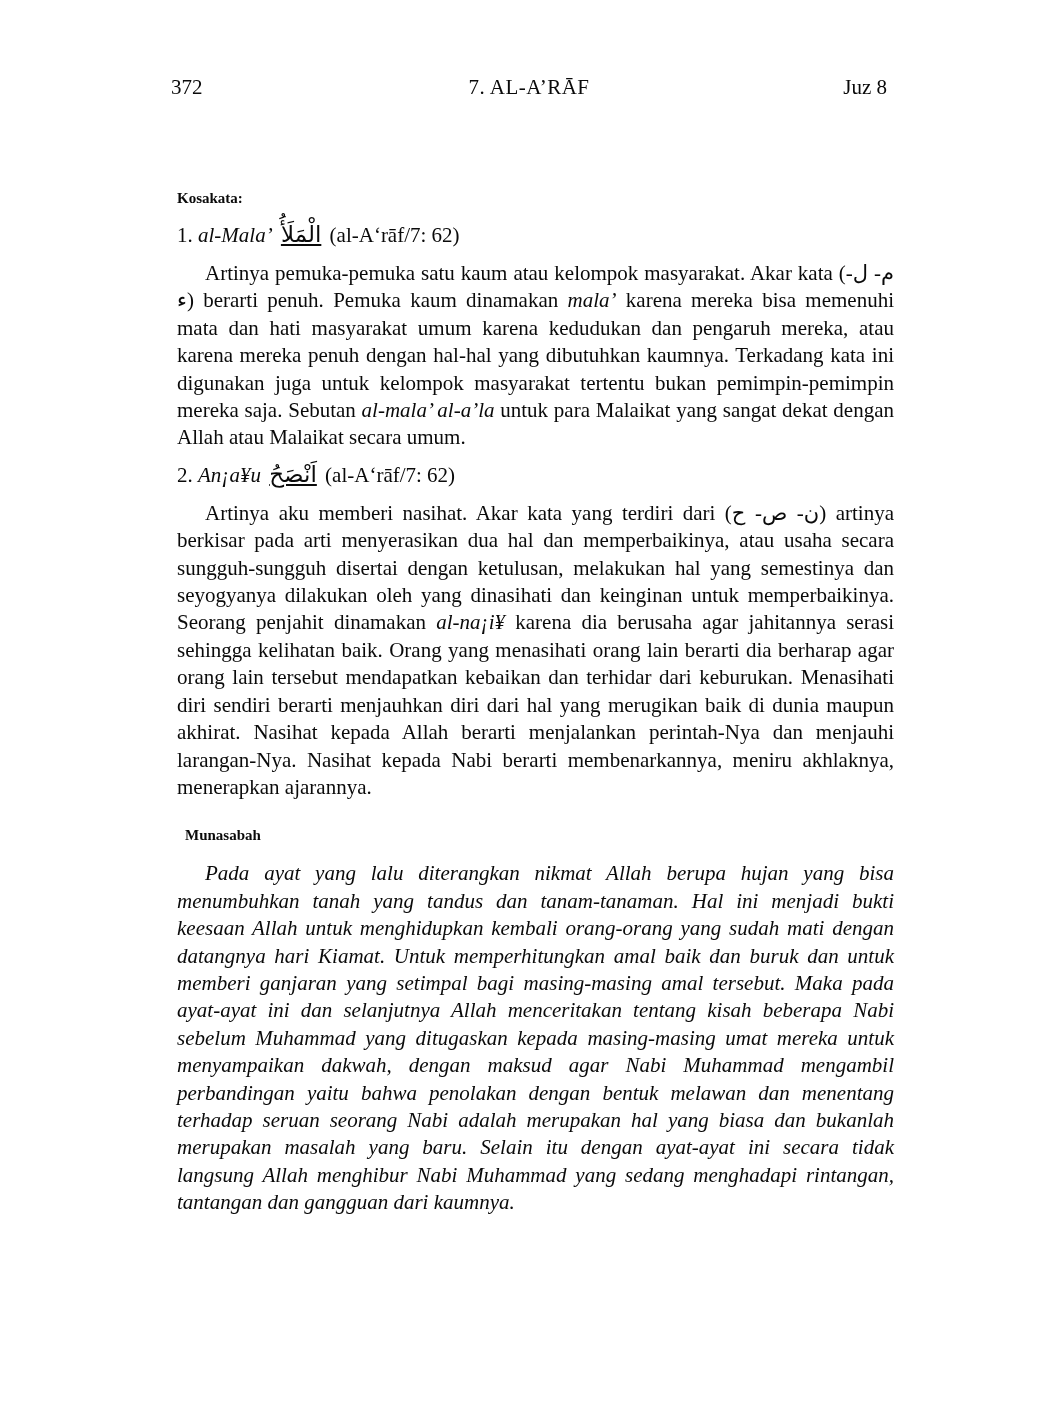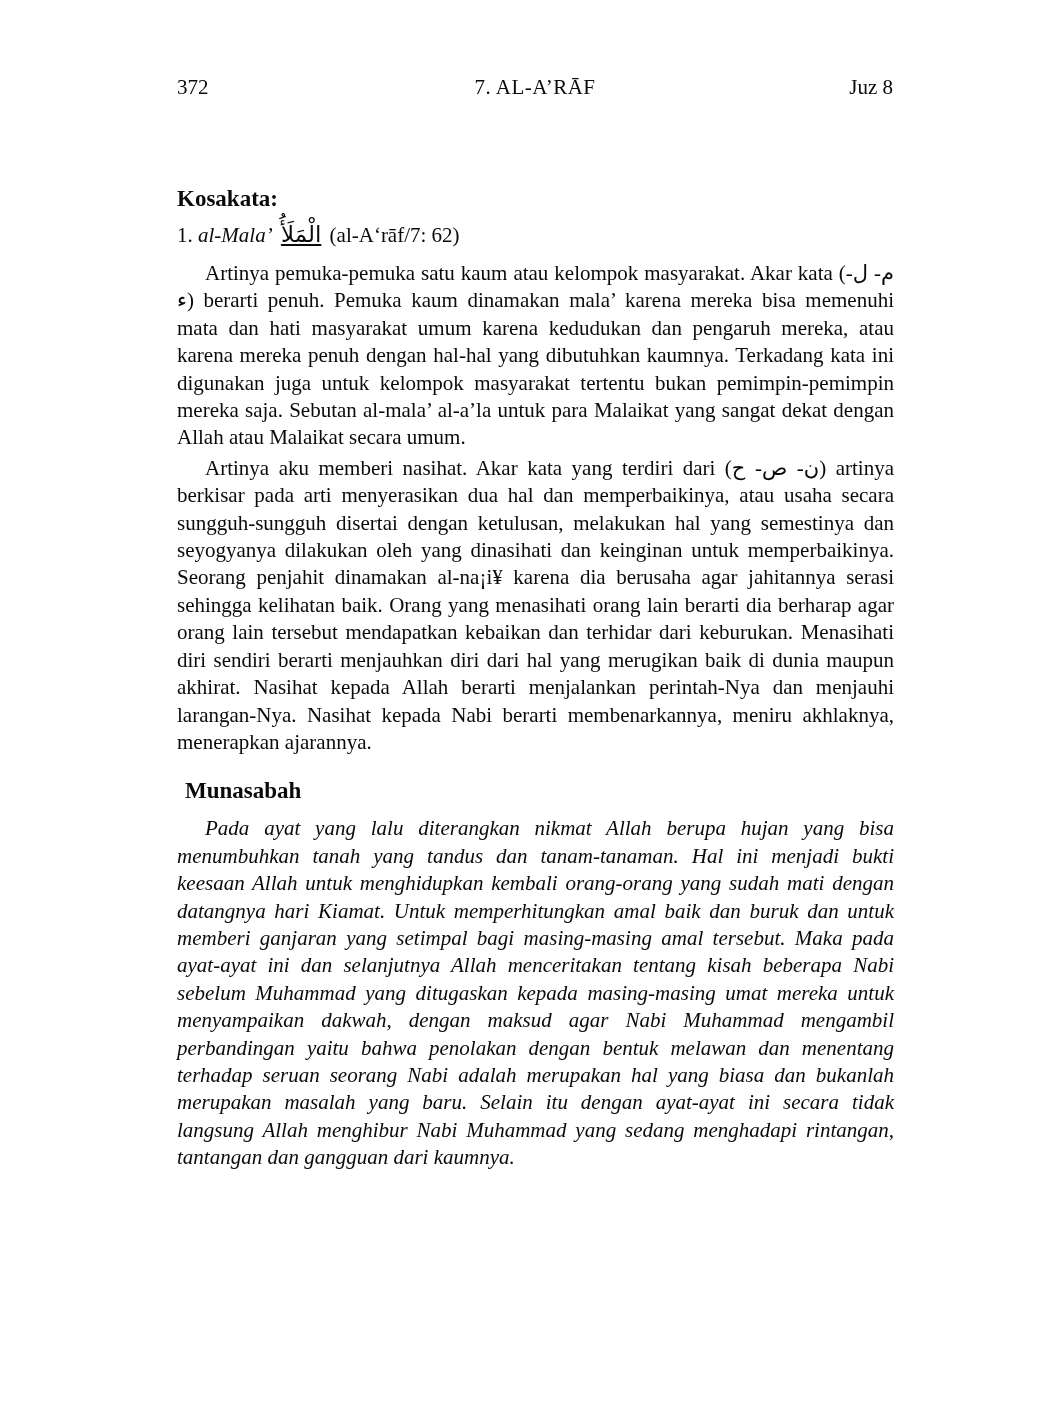--- a/index.html
+++ b/index.html
@@ -11,41 +11,41 @@
     position: relative;
     width: 1063px;
     height: 1417px;
     background: #ffffff;
     color: #0a0a0a;
     font-family: "Liberation Serif", "DejaVu Serif", serif;
     overflow: hidden;
   }
   .running-header {
     position: absolute;
-    left: 177px;
+    left: 171px;
     top: 74px;
     width: 716px;
     display: grid;
     grid-template-columns: 1fr auto 1fr;
     align-items: baseline;
     font-size: 21px;
     line-height: 26px;
   }
   .running-header .hdr-left  { text-align: left; }
   .running-header .hdr-center{ text-align: left; letter-spacing: 0.5px; }
   .running-header .hdr-right { text-align: right; }
 
   .content {
     position: absolute;
     left: 177px;
     top: 185px;
     width: 717px;
   }
   .section-heading {
-    font-size: 23px;
+    font-size: 15px;
     font-weight: bold;
     margin: 0;
     line-height: 27px;
   }
   .item-heading {
     font-size: 21px;
     margin: 4px 0 7px 0;
     line-height: 36px;
   }
   .item-heading .term { font-style: italic; }
@@ -57,21 +57,21 @@
     padding: 0 3px;
     text-decoration: underline;
   }
   .body-par {
     font-size: 21px;
     line-height: 27.4px;
     text-align: justify;
     text-indent: 28px;
     margin: 0 0 3px 0;
   }
-  .it { }
+  .it { font-style: italic; }
   .munasabah-heading {
     margin-top: 21px;
     margin-bottom: 3px;
     margin-left: 8px;
   }
   .munasabah-par { margin-top: 11px; font-style: italic; }
 </style>
 </head>
 <body>
 
@@ -84,20 +84,21 @@
   </div>
 
   <div class="content">
 
     <h2 class="section-heading">Kosakata:</h2>
 
     <p class="item-heading"><span>1.</span> <span class="term">al-Mala’</span> <span class="arabic">الْمَلَأُ</span> <span>(al-A‘rāf/7: 62)</span></p>
 
     <p class="body-par"><span>Artinya pemuka-pemuka satu kaum atau kelompok masyarakat. Akar kata (م- ل- ء) berarti penuh. Pemuka kaum dinamakan </span><span class="it">mala’</span><span>  karena mereka bisa memenuhi mata dan hati masyarakat umum karena kedudukan dan pengaruh mereka, atau karena mereka penuh dengan hal-hal yang dibutuhkan kaumnya.  Terkadang kata ini digunakan juga untuk kelompok masyarakat tertentu bukan pemimpin-pemimpin mereka saja. Sebutan </span><span class="it">al-mala’ al-a’la</span><span> untuk para Malaikat yang sangat dekat dengan Allah atau Malaikat secara umum.</span></p>
 
+    <p class="item-heading"><span>2.</span> <span class="term">An¡a¥u</span> <span class="arabic">اَنْصَحُ</span> <span>(al-A‘rāf/7: 62)</span></p>
 
     <p class="body-par"><span>Artinya aku memberi nasihat. Akar kata yang terdiri dari (ن- ص- ح) artinya berkisar pada arti menyerasikan dua hal dan memperbaikinya, atau usaha secara sungguh-sungguh disertai dengan ketulusan, melakukan hal yang semestinya dan seyogyanya dilakukan oleh yang dinasihati dan keinginan untuk memperbaikinya. Seorang penjahit dinamakan </span><span class="it">al-na¡i¥</span><span> karena dia berusaha agar jahitannya serasi sehingga kelihatan baik. Orang yang menasihati orang lain berarti dia berharap agar orang lain tersebut mendapatkan kebaikan dan terhidar dari keburukan.  Menasihati diri sendiri berarti menjauhkan diri dari hal yang merugikan baik di dunia maupun akhirat. Nasihat kepada Allah berarti menjalankan perintah-Nya dan menjauhi larangan-Nya. Nasihat kepada Nabi berarti membenarkannya, meniru akhlaknya, menerapkan ajarannya.</span></p>
 
     <h2 class="section-heading munasabah-heading">Munasabah</h2>
 
     <p class="body-par munasabah-par">Pada ayat yang lalu diterangkan nikmat Allah berupa hujan yang bisa menumbuhkan tanah yang tandus dan tanam-tanaman. Hal ini menjadi bukti keesaan Allah untuk menghidupkan kembali orang-orang yang sudah mati dengan datangnya hari Kiamat. Untuk memperhitungkan amal baik dan buruk dan untuk memberi ganjaran yang setimpal bagi masing-masing amal tersebut. Maka pada ayat-ayat ini dan selanjutnya Allah menceritakan tentang kisah beberapa Nabi sebelum Muhammad  yang ditugaskan kepada masing-masing umat mereka untuk menyampaikan dakwah, dengan maksud agar Nabi Muhammad mengambil perbandingan yaitu bahwa penolakan dengan bentuk melawan dan menentang terhadap seruan seorang Nabi adalah merupakan hal yang biasa dan bukanlah merupakan masalah yang baru. Selain itu dengan ayat-ayat ini secara tidak langsung Allah menghibur Nabi Muhammad yang sedang menghadapi rintangan, tantangan dan gangguan dari kaumnya.</p>
 
   </div>
 </div>
 

